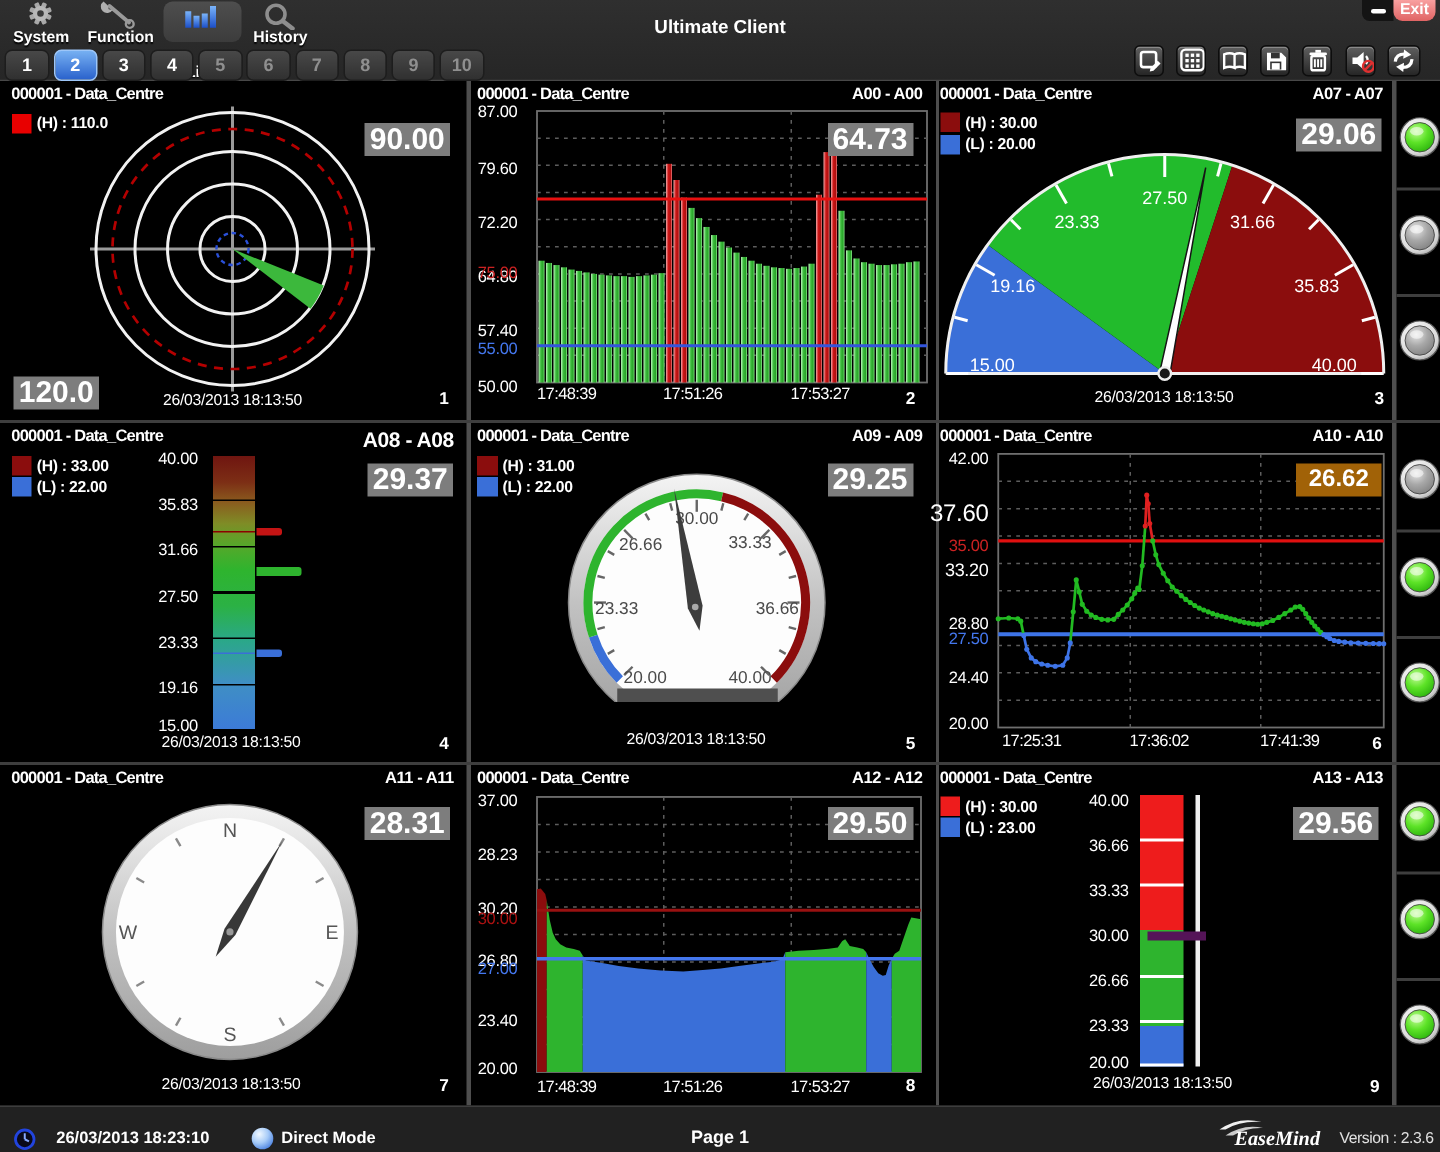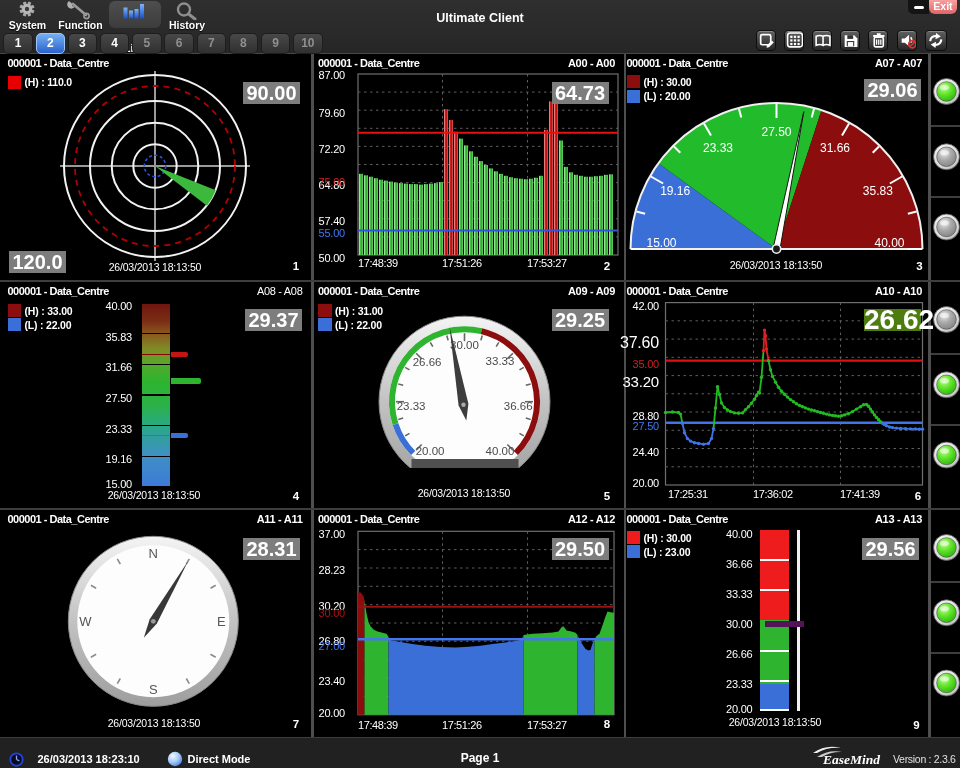--- a/index.html
+++ b/index.html
@@ -268,21 +268,21 @@
       <text x="209.0" y="97.7" text-anchor="middle" font-size="12" fill="#fff" font-family="Liberation Sans">31.66</text>
       <text x="251.8" y="140.5" text-anchor="middle" font-size="12" fill="#fff" font-family="Liberation Sans">35.83</text>
       <text x="263.5" y="193.0" text-anchor="middle" font-size="12" fill="#fff" font-family="Liberation Sans">40.00</text>
       <path d="M147.1,194.3 L177.8,57.7 L153.9,195.7 Z" fill="#fff" stroke="#151515" stroke-width="1"></path>
       <circle cx="150.5" cy="195" r="4.2" fill="#1a1a1a" stroke="#eee" stroke-width="1.6"></circle>
     </svg>
     <div style="position:absolute;left:864px;top:79px;width:57px;height:22px;background:#7d7d7d;color:#fff;font-weight:bold;font-size:20px;line-height:22px;text-align:center;">29.06</div>
     <div style="position:absolute;left:686px;top:259.0px;width:180px;text-align:center;font-size:10.5px;letter-spacing:-0.2px;color:#fff;white-space:nowrap;">26/03/2013 18:13:50</div>
     <div style="position:absolute;left:909.5px;top:260px;width:20px;text-align:center;font-size:11.5px;font-weight:bold;color:#fff;">3</div>
     <div style="position:absolute;left:7.5px;top:284.7px;font-size:11px;letter-spacing:-0.5px;font-weight:bold;color:#fff;white-space:nowrap;">000001 - Data_Centre</div>
-    <div style="position:absolute;right:657.5px;top:284.7px;font-size:11px;letter-spacing:-0.3px;font-weight:normal;color:#fff;white-space:nowrap;margin-left:48px;">A08 - A08</div>
+    <div style="position:absolute;right:657.5px;top:284.7px;font-size:14px;letter-spacing:-0.3px;font-weight:bold;color:#fff;white-space:nowrap;margin-left:48px;">A08 - A08</div>
     <div style="position:absolute;left:7.5px;top:304px;width:13.5px;height:13px;background:#8b0d0d;"></div>
     <div style="position:absolute;left:24.5px;top:304.5px;font-size:10.5px;letter-spacing:-0.2px;font-weight:bold;color:#fff;white-space:nowrap;">(H) : 33.00</div>
     <div style="position:absolute;left:7.5px;top:318px;width:13.5px;height:13px;background:#3a6fd8;"></div>
     <div style="position:absolute;left:24.5px;top:318.5px;font-size:10.5px;letter-spacing:-0.2px;font-weight:bold;color:#fff;white-space:nowrap;">(L) : 22.00</div>
     <div style="position:absolute;left:142px;top:303px;width:28px;height:184px;background:linear-gradient(#6f1410,#7c2e15 10%,#8a5a1e 17%,#7f8c26 25%,#55a82a 33%,#2eb42e 42%,#2bb145 55%,#2aa887 67%,#3f8fc4 83%,#3c7ad8);"></div>
     <div style="position:absolute;left:142px;top:302.25px;width:28px;height:1.5px;background:#000;"></div>
     <div style="position:absolute;right:828px;top:300.0px;font-size:11px;letter-spacing:-0.2px;color:#fff;white-space:nowrap;">40.00</div>
     <div style="position:absolute;left:142px;top:332.9412px;width:28px;height:1.5px;background:#000;"></div>
     <div style="position:absolute;right:828px;top:330.6912px;font-size:11px;letter-spacing:-0.2px;color:#fff;white-space:nowrap;">35.83</div>
     <div style="position:absolute;left:142px;top:363.6324px;width:28px;height:1.5px;background:#000;"></div>
@@ -549,29 +549,29 @@
       <circle cx="274.5" cy="146.5" r="1.7" fill="#3e74e8"></circle>
       <circle cx="279.5" cy="146.7" r="1.7" fill="#3e74e8"></circle>
       <circle cx="284.5" cy="146.9" r="1.7" fill="#3e74e8"></circle>
       <circle cx="289.5" cy="147.0" r="1.7" fill="#3e74e8"></circle>
       <circle cx="293.5" cy="147.1" r="1.7" fill="#3e74e8"></circle>
       <circle cx="296.5" cy="147.2" r="1.7" fill="#3e74e8"></circle>
     </svg>
     <div style="position:absolute;right:301px;top:300.1px;font-size:11px;letter-spacing:-0.2px;color:#fff;white-space:nowrap;">42.00</div>
     <div style="position:absolute;right:301px;top:334px;font-size:16px;letter-spacing:-0.2px;color:#fff;white-space:nowrap;">37.60</div>
     <div style="position:absolute;right:301px;top:358.13649999999996px;font-size:11px;letter-spacing:-0.2px;color:#cc2222;white-space:nowrap;">35.00</div>
-    <div style="position:absolute;right:301px;top:373.06012px;font-size:15px;letter-spacing:-0.2px;color:#fff;white-space:nowrap;">33.20</div>
+    <div style="position:absolute;right:301px;top:373.06012px;font-size:12px;letter-spacing:-0.2px;color:#fff;white-space:nowrap;">33.20</div>
     <div style="position:absolute;right:301px;top:409.54008px;font-size:11px;letter-spacing:-0.2px;color:#fff;white-space:nowrap;">28.80</div>
     <div style="position:absolute;right:301px;top:420.31825px;font-size:11px;letter-spacing:-0.2px;color:#4477ee;white-space:nowrap;">27.50</div>
     <div style="position:absolute;right:301px;top:446.02004px;font-size:11px;letter-spacing:-0.2px;color:#fff;white-space:nowrap;">24.40</div>
     <div style="position:absolute;right:301px;top:476.5px;font-size:11px;letter-spacing:-0.2px;color:#fff;white-space:nowrap;">20.00</div>
     <div style="position:absolute;left:668px;top:488.2px;font-size:11px;letter-spacing:-0.4px;color:#fff;white-space:nowrap;">17:25:31</div>
     <div style="position:absolute;left:753px;top:488.2px;font-size:11px;letter-spacing:-0.4px;color:#fff;white-space:nowrap;">17:36:02</div>
     <div style="position:absolute;left:840px;top:488.2px;font-size:11px;letter-spacing:-0.4px;color:#fff;white-space:nowrap;">17:41:39</div>
-    <div style="position:absolute;left:864px;top:309px;width:57px;height:22px;background:#4d7c0f;color:#fff;font-weight:bold;font-size:28px;line-height:22px;text-align:center;">26.62</div>
+    <div style="position:absolute;left:864px;top:309px;width:57px;height:22px;background:#a16207;color:#fff;font-weight:bold;font-size:16px;line-height:22px;text-align:center;">26.62</div>
     <div style="position:absolute;left:908px;top:489.5px;width:20px;text-align:center;font-size:11.5px;font-weight:bold;color:#fff;">6</div>
     <div style="position:absolute;left:7.5px;top:512.7px;font-size:11px;letter-spacing:-0.5px;font-weight:bold;color:#fff;white-space:nowrap;">000001 - Data_Centre</div>
     <div style="position:absolute;right:657.5px;top:512.7px;font-size:11px;letter-spacing:-0.3px;font-weight:bold;color:#fff;white-space:nowrap;">A11 - A11</div>
     <svg style="position:absolute;left:0;top:510px;" width="311" height="227" viewBox="0 0 311 227">
       <circle cx="153.3" cy="111.29999999999995" r="85" fill="url(#ring)" stroke="#8a8a8a" stroke-width="1"></circle>
       <circle cx="153.3" cy="111.29999999999995" r="76" fill="#fdfdfd"></circle>
       <line x1="215.7" y1="75.3" x2="210.5" y2="78.3" stroke="#8a8a8a" stroke-width="1.6"></line>
       <line x1="189.3" y1="48.9" x2="186.3" y2="54.1" stroke="#8a8a8a" stroke-width="1.6"></line>
       <line x1="117.3" y1="48.9" x2="120.3" y2="54.1" stroke="#8a8a8a" stroke-width="1.6"></line>
       <line x1="90.9" y1="75.3" x2="96.1" y2="78.3" stroke="#8a8a8a" stroke-width="1.6"></line>

